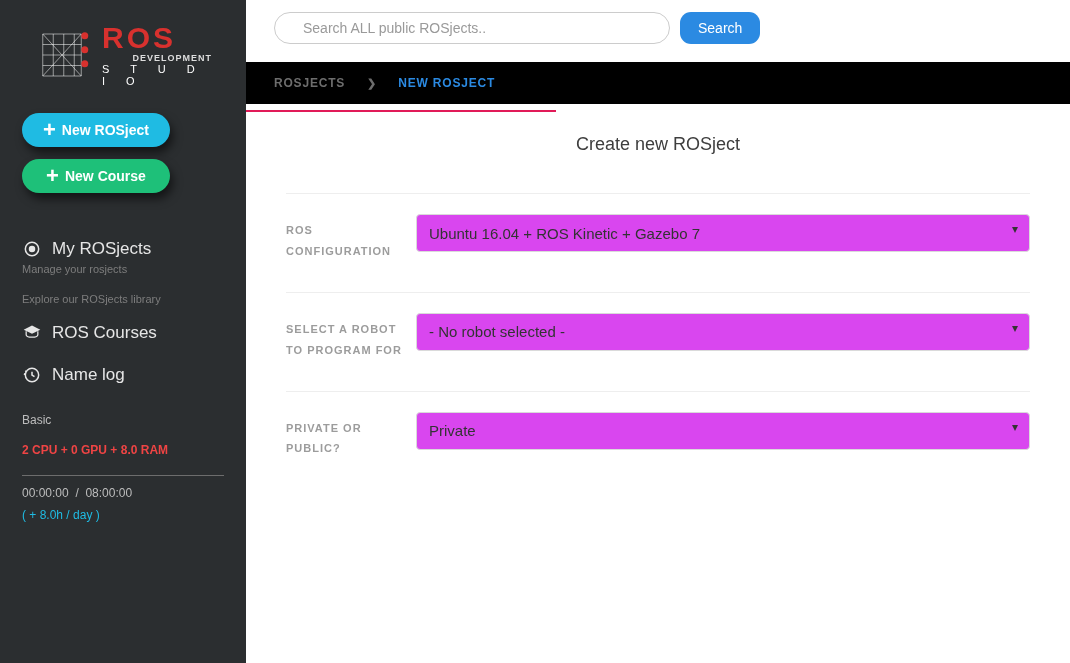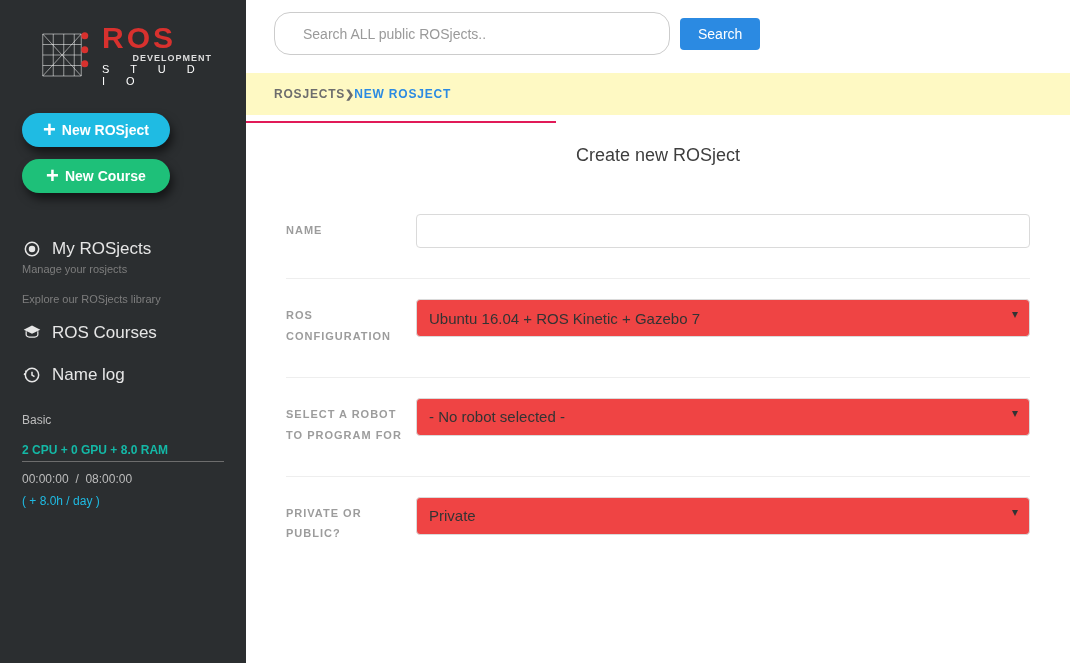--- a/index.html
+++ b/index.html
@@ -17,46 +17,46 @@
   .pill-green { background: #1ec079; }
   .plus { font-size: 22px; font-weight: 700; line-height: 0; }
   .nav-area { padding: 20px 22px 0; }
   .nav-item { display: flex; align-items: center; gap: 10px; margin-bottom: 4px; cursor: pointer; }
   .nav-label { font-size: 17px; color: #e6e6e6; font-weight: 400; }
   .nav-sub { font-size: 11px; color: #7d7d7d; margin-bottom: 18px; margin-left: 0; }
   .nav-single-row { margin-bottom: 22px; }
   .nav-icon { width: 20px; height: 20px; display: inline-flex; align-items: center; justify-content: center; color: #e6e6e6; flex-shrink:0; }
   .plan-box { padding: 0 22px; margin-top: 6px; font-size: 12px; }
   .plan-label { color: #bdbdbd; margin-bottom: 16px; }
-  .plan-specs { color: #14b8a6; font-weight: 600; margin-bottom: 4px; }
+  .plan-specs { color: #ef4444; font-weight: 600; margin-bottom: 18px; }
   .plan-line { border: none; border-top: 1px solid #6d6d6d; margin-bottom: 10px; }
   .plan-times { color: #bdbdbd; font-weight: 400; margin-bottom: 8px; }
   .plan-add { color: #1fbbe3; margin-bottom: 24px; font-size: 12px; }
   .unlock { color: #1fbbe3; font-weight: 800; font-size: 14px; letter-spacing: 0.5px; padding: 0 22px; cursor: pointer; }
   .main { flex: 1; background: #fff; display: flex; flex-direction: column; overflow: hidden; }
   .searchbar { display: flex; gap: 10px; padding: 12px 28px 18px; align-items: center; }
-  .search-input { flex: 0 0 396px; height: 43px; border: 1px solid #ccc; border-radius: 16px; padding: 0 28px; font-size: 14px; color: #555; }
+  .search-input { flex: 0 0 396px; height: 32px; border: 1px solid #ccc; border-radius: 16px; padding: 0 28px; font-size: 14px; color: #555; }
   .search-input::placeholder { color: #9a9a9a; }
-  .search-btn { background: #2b8ae2; color: #fff; border: none; border-radius: 4px; padding: 8px 18px; font-size: 14px; cursor: pointer; height: 32px; }
-  .breadcrumb-row { background: #fef9c3; padding: 14px 28px; display: flex; align-items: center; gap: 0; }
+  .search-btn { background: #2b8ae2; color: #fff; border: none; border-radius: 11px; padding: 8px 18px; font-size: 14px; cursor: pointer; height: 32px; }
+  .breadcrumb-row { background: #000000; padding: 14px 28px; display: flex; align-items: center; gap: 22px; }
   .bc-item { font-size: 12px; font-weight: 800; letter-spacing: 0.8px; color: #6d6d6d; text-transform: uppercase; }
   .bc-sep { color: #6d6d6d; font-size: 11px; font-weight: 800; }
   .bc-active { color: #2b8ae2; }
   .content { padding: 30px 40px 0 40px; overflow-y: auto; position: relative; }
   .page-title { text-align: center; font-size: 18px; color: #3e3e3e; font-weight: 400; margin-bottom: 38px; }
   .arrow { position: absolute; top: -1px; left: -62px; width: 372px; height: 16px; pointer-events:none; }
   .form-row { display: flex; border-top: 1px solid #eee; padding: 20px 0 30px; }
   .form-row.first { border-top: none; padding-top: 10px; }
   .form-label { width: 130px; flex-shrink: 0; font-size: 11px; font-weight: 800; letter-spacing: 1px; color: #9c9c9c; padding-top: 6px; line-height: 1.9; text-transform: uppercase; }
   .form-control-wrap { flex: 1; }
   .text-input { width: 100%; height: 34px; border: 1px solid #dadada; border-radius: 4px; padding: 0 10px; font-size: 14px; }
   .file-row { display: flex; align-items: center; gap: 6px; }
   .file-btn { border: 1px solid #767676; background: #efefef; font-size: 13px; padding: 2px 8px; cursor: pointer; font-family: Arial, sans-serif; }
   .file-text { font-size: 14px; color: #333; font-family: Arial, sans-serif; }
-  .select { width: 100%; height: 38px; border: 1px solid #dadada; border-radius: 4px; padding: 0 12px; font-size: 15px; color: #333; background:#ef4444; appearance:none; -webkit-appearance:none; position:relative; }
+  .select { width: 100%; height: 38px; border: 1px solid #dadada; border-radius: 4px; padding: 0 12px; font-size: 15px; color: #333; background:#d946ef; appearance:none; -webkit-appearance:none; position:relative; }
   .select-wrap { position: relative; }
   .select-wrap::after { content: "▾"; position: absolute; right: 12px; top: 8px; font-size: 12px; color: #333; pointer-events:none; }
 </style>
 </head>
 <body>
 
 <div class="app">
   <aside class="sidebar">
     <div class="logo-row">
       <span class="nav-icon" style="width:56px;height:56px;">
@@ -161,26 +161,20 @@
     </div>
 
     <div class="content">
       <svg class="arrow" viewBox="0 0 372 16">
         <line x1="372" y1="8" x2="14" y2="8" stroke="#e11a58" stroke-width="2"></line>
         <polygon points="0,8 16,2 16,14" fill="#e11a58"></polygon>
       </svg>
 
       <h2 class="page-title">Create new ROSject</h2>
 
-      <div class="form-row first">
-        <div class="form-label">Name</div>
-        <div class="form-control-wrap">
-          <input class="text-input" type="text" value="" style="">
-        </div>
-      </div>
 
 
       <div class="form-row">
         <div class="form-label">ROS Configuration</div>
         <div class="form-control-wrap select-wrap">
           <select class="select">
             <option>Ubuntu 16.04 + ROS Kinetic + Gazebo 7</option>
           </select>
         </div>
       </div>

